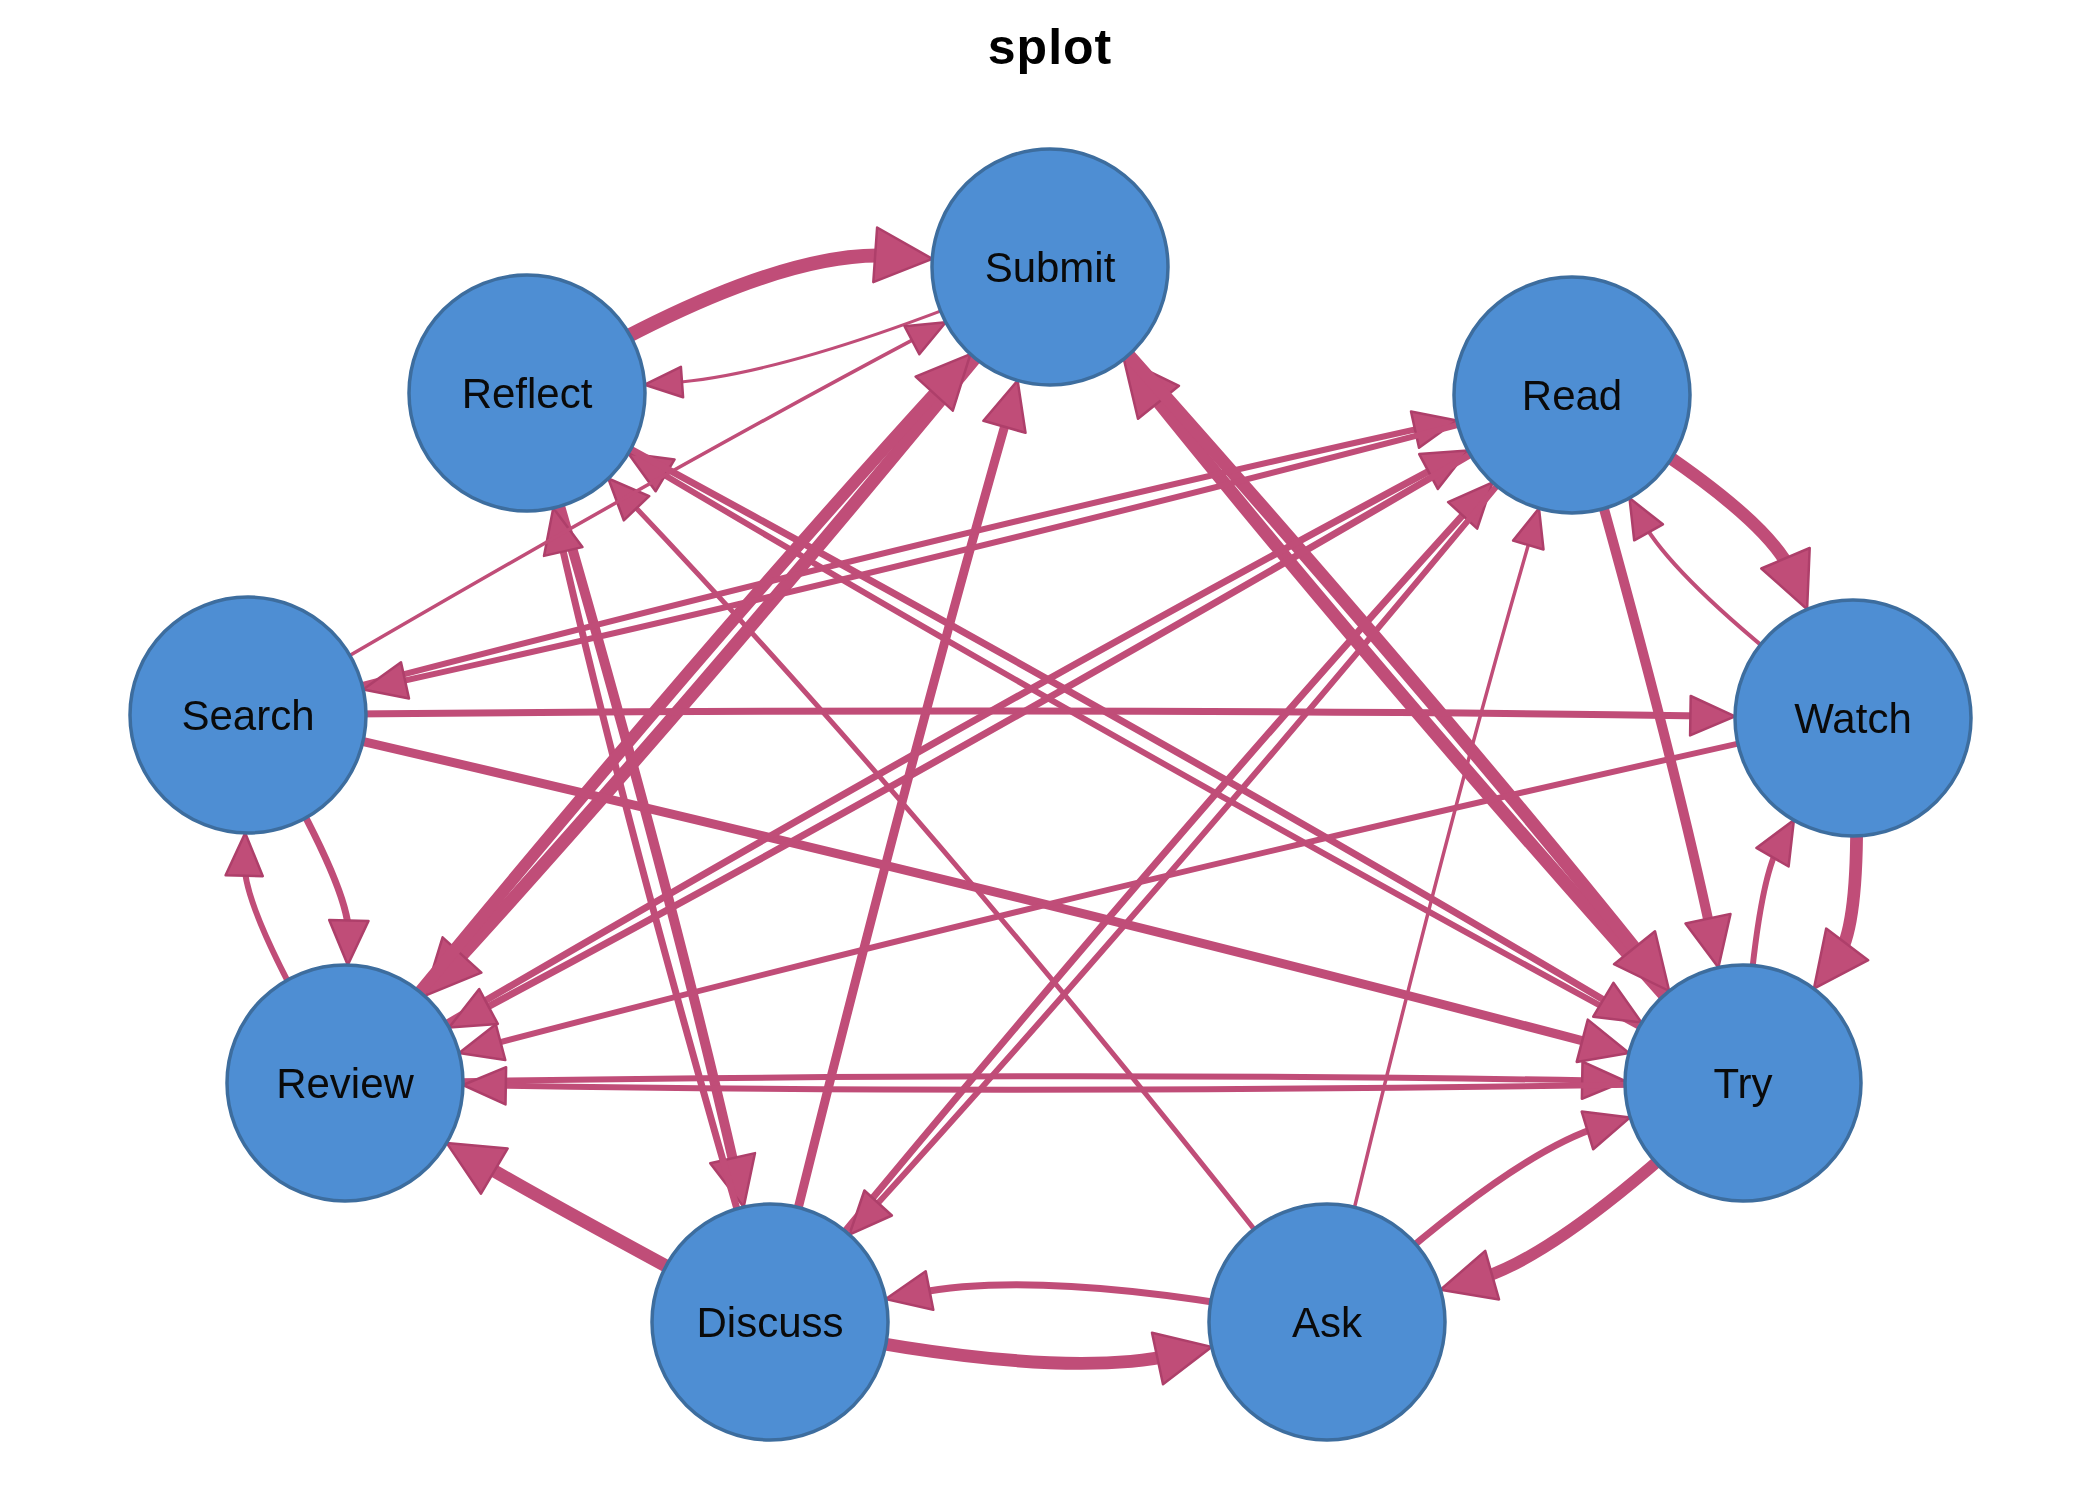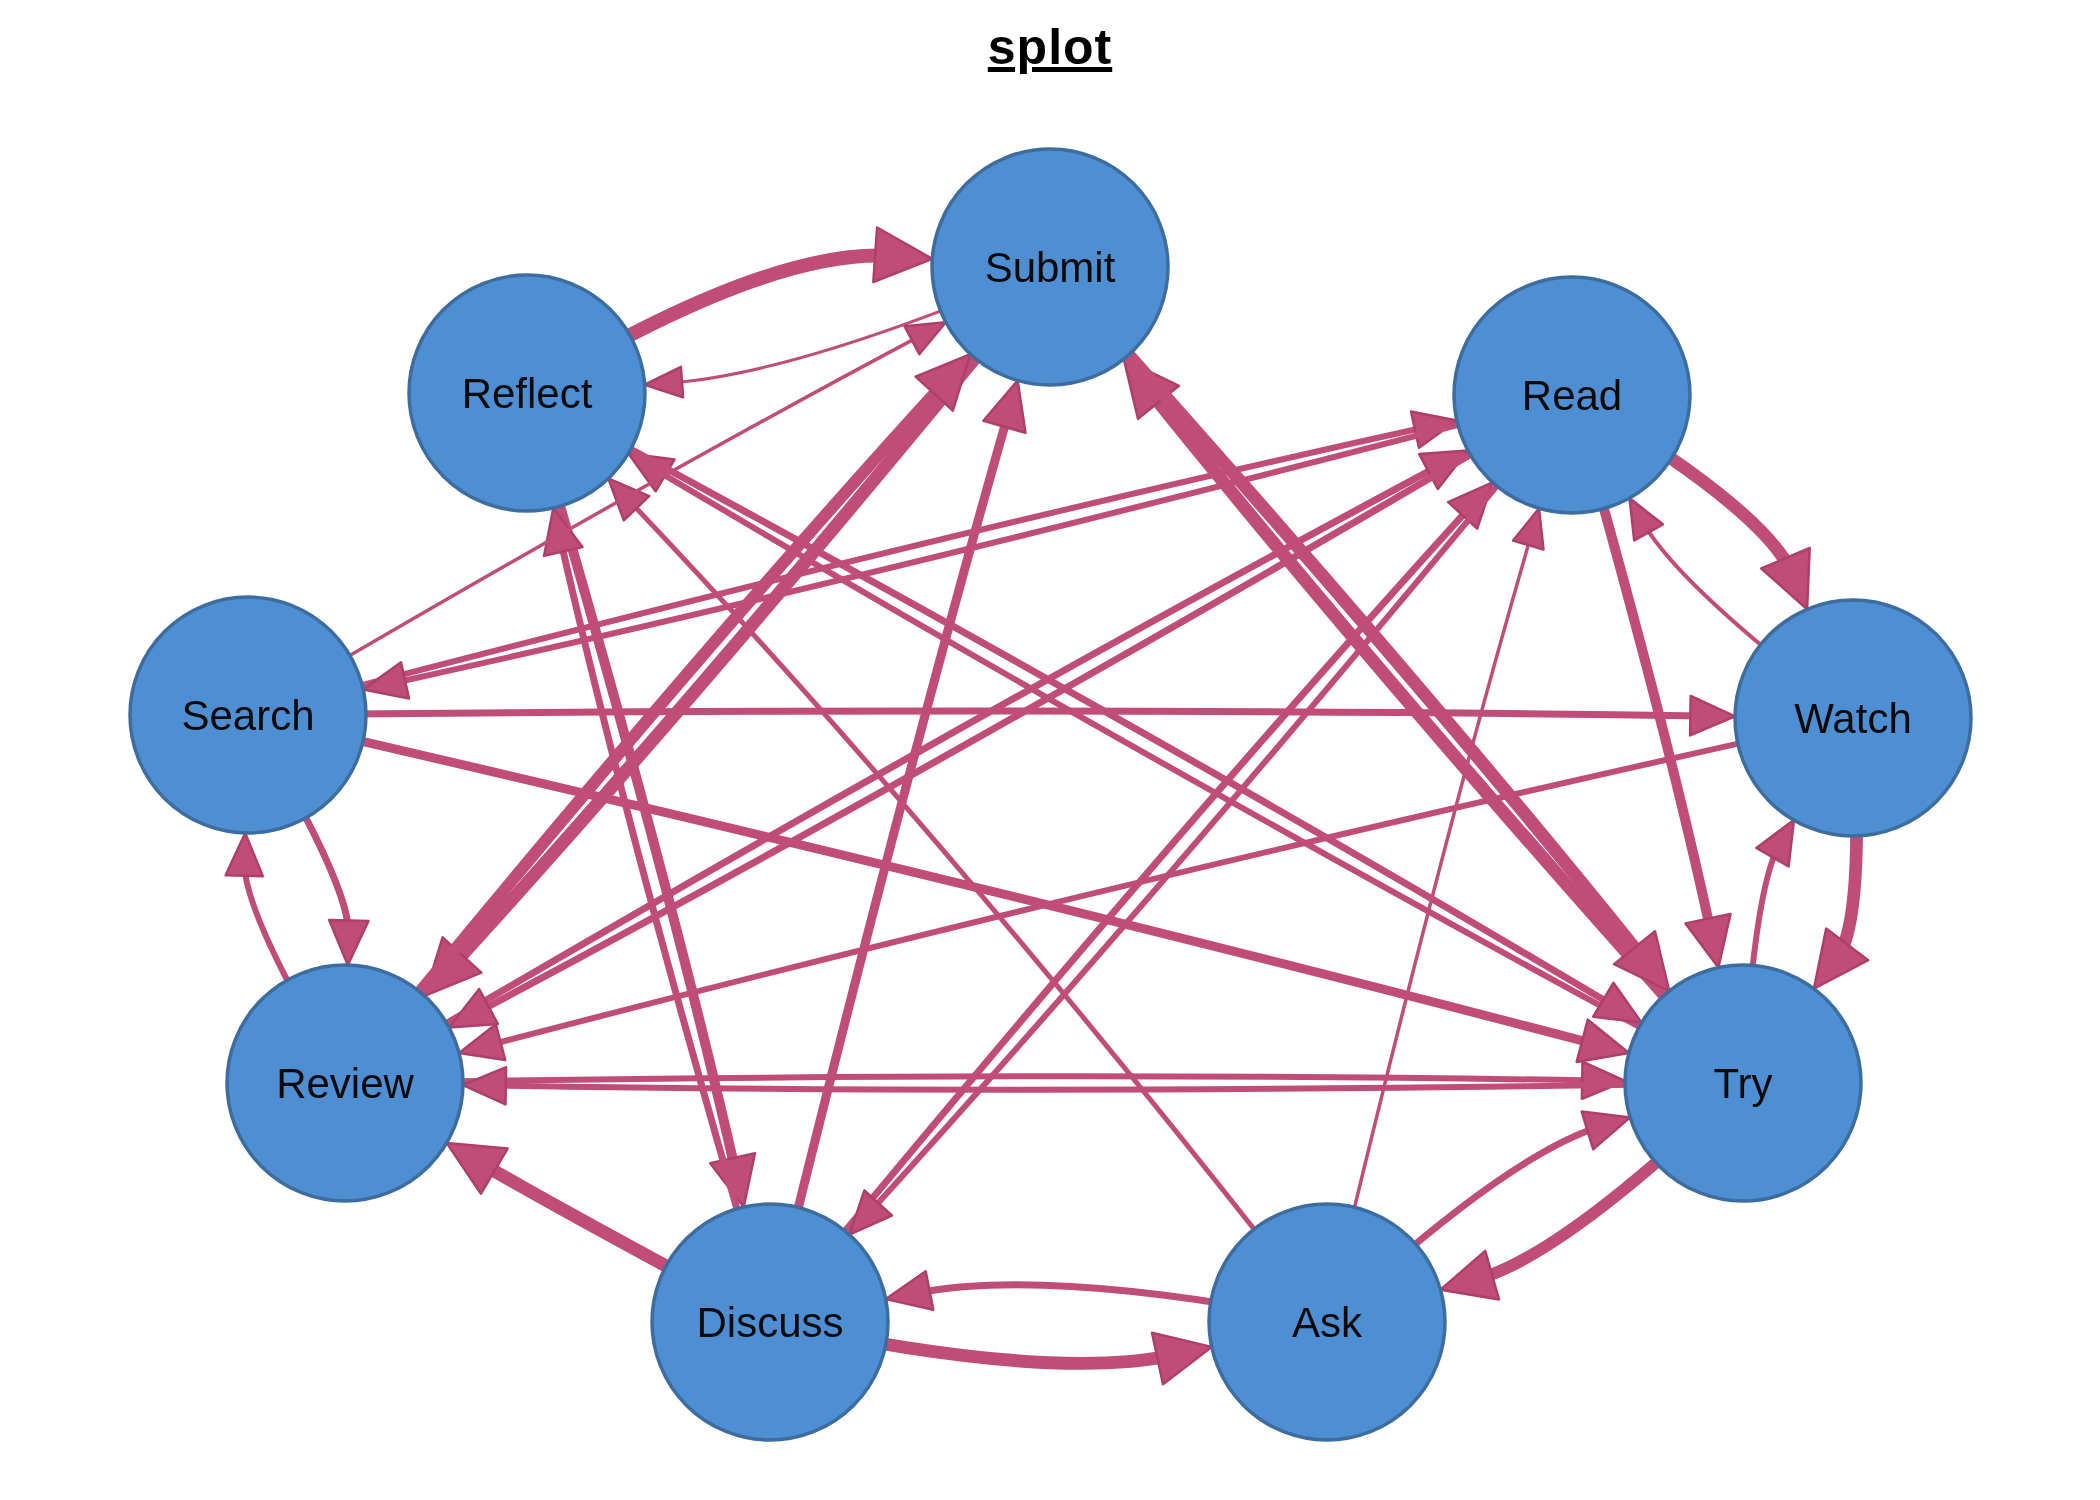--- a/index.html
+++ b/index.html
@@ -16,21 +16,20 @@
   }
   #stage svg { display: block; width: 2100px; height: 1500px; }
   .chart-title {
     position: absolute;
     top: 18px; left: 0; width: 100%;
     text-align: center;
     font-size: 50px;
     font-weight: bold;
     color: #000;
     letter-spacing: 1px;
-    text-decoration: underline;
   }
   .node-label {
     font-family: "Liberation Sans", sans-serif;
   }
 </style>
 </head>
 <body>
 
 <div id="stage">
   <div class="chart-title">splot</div>

